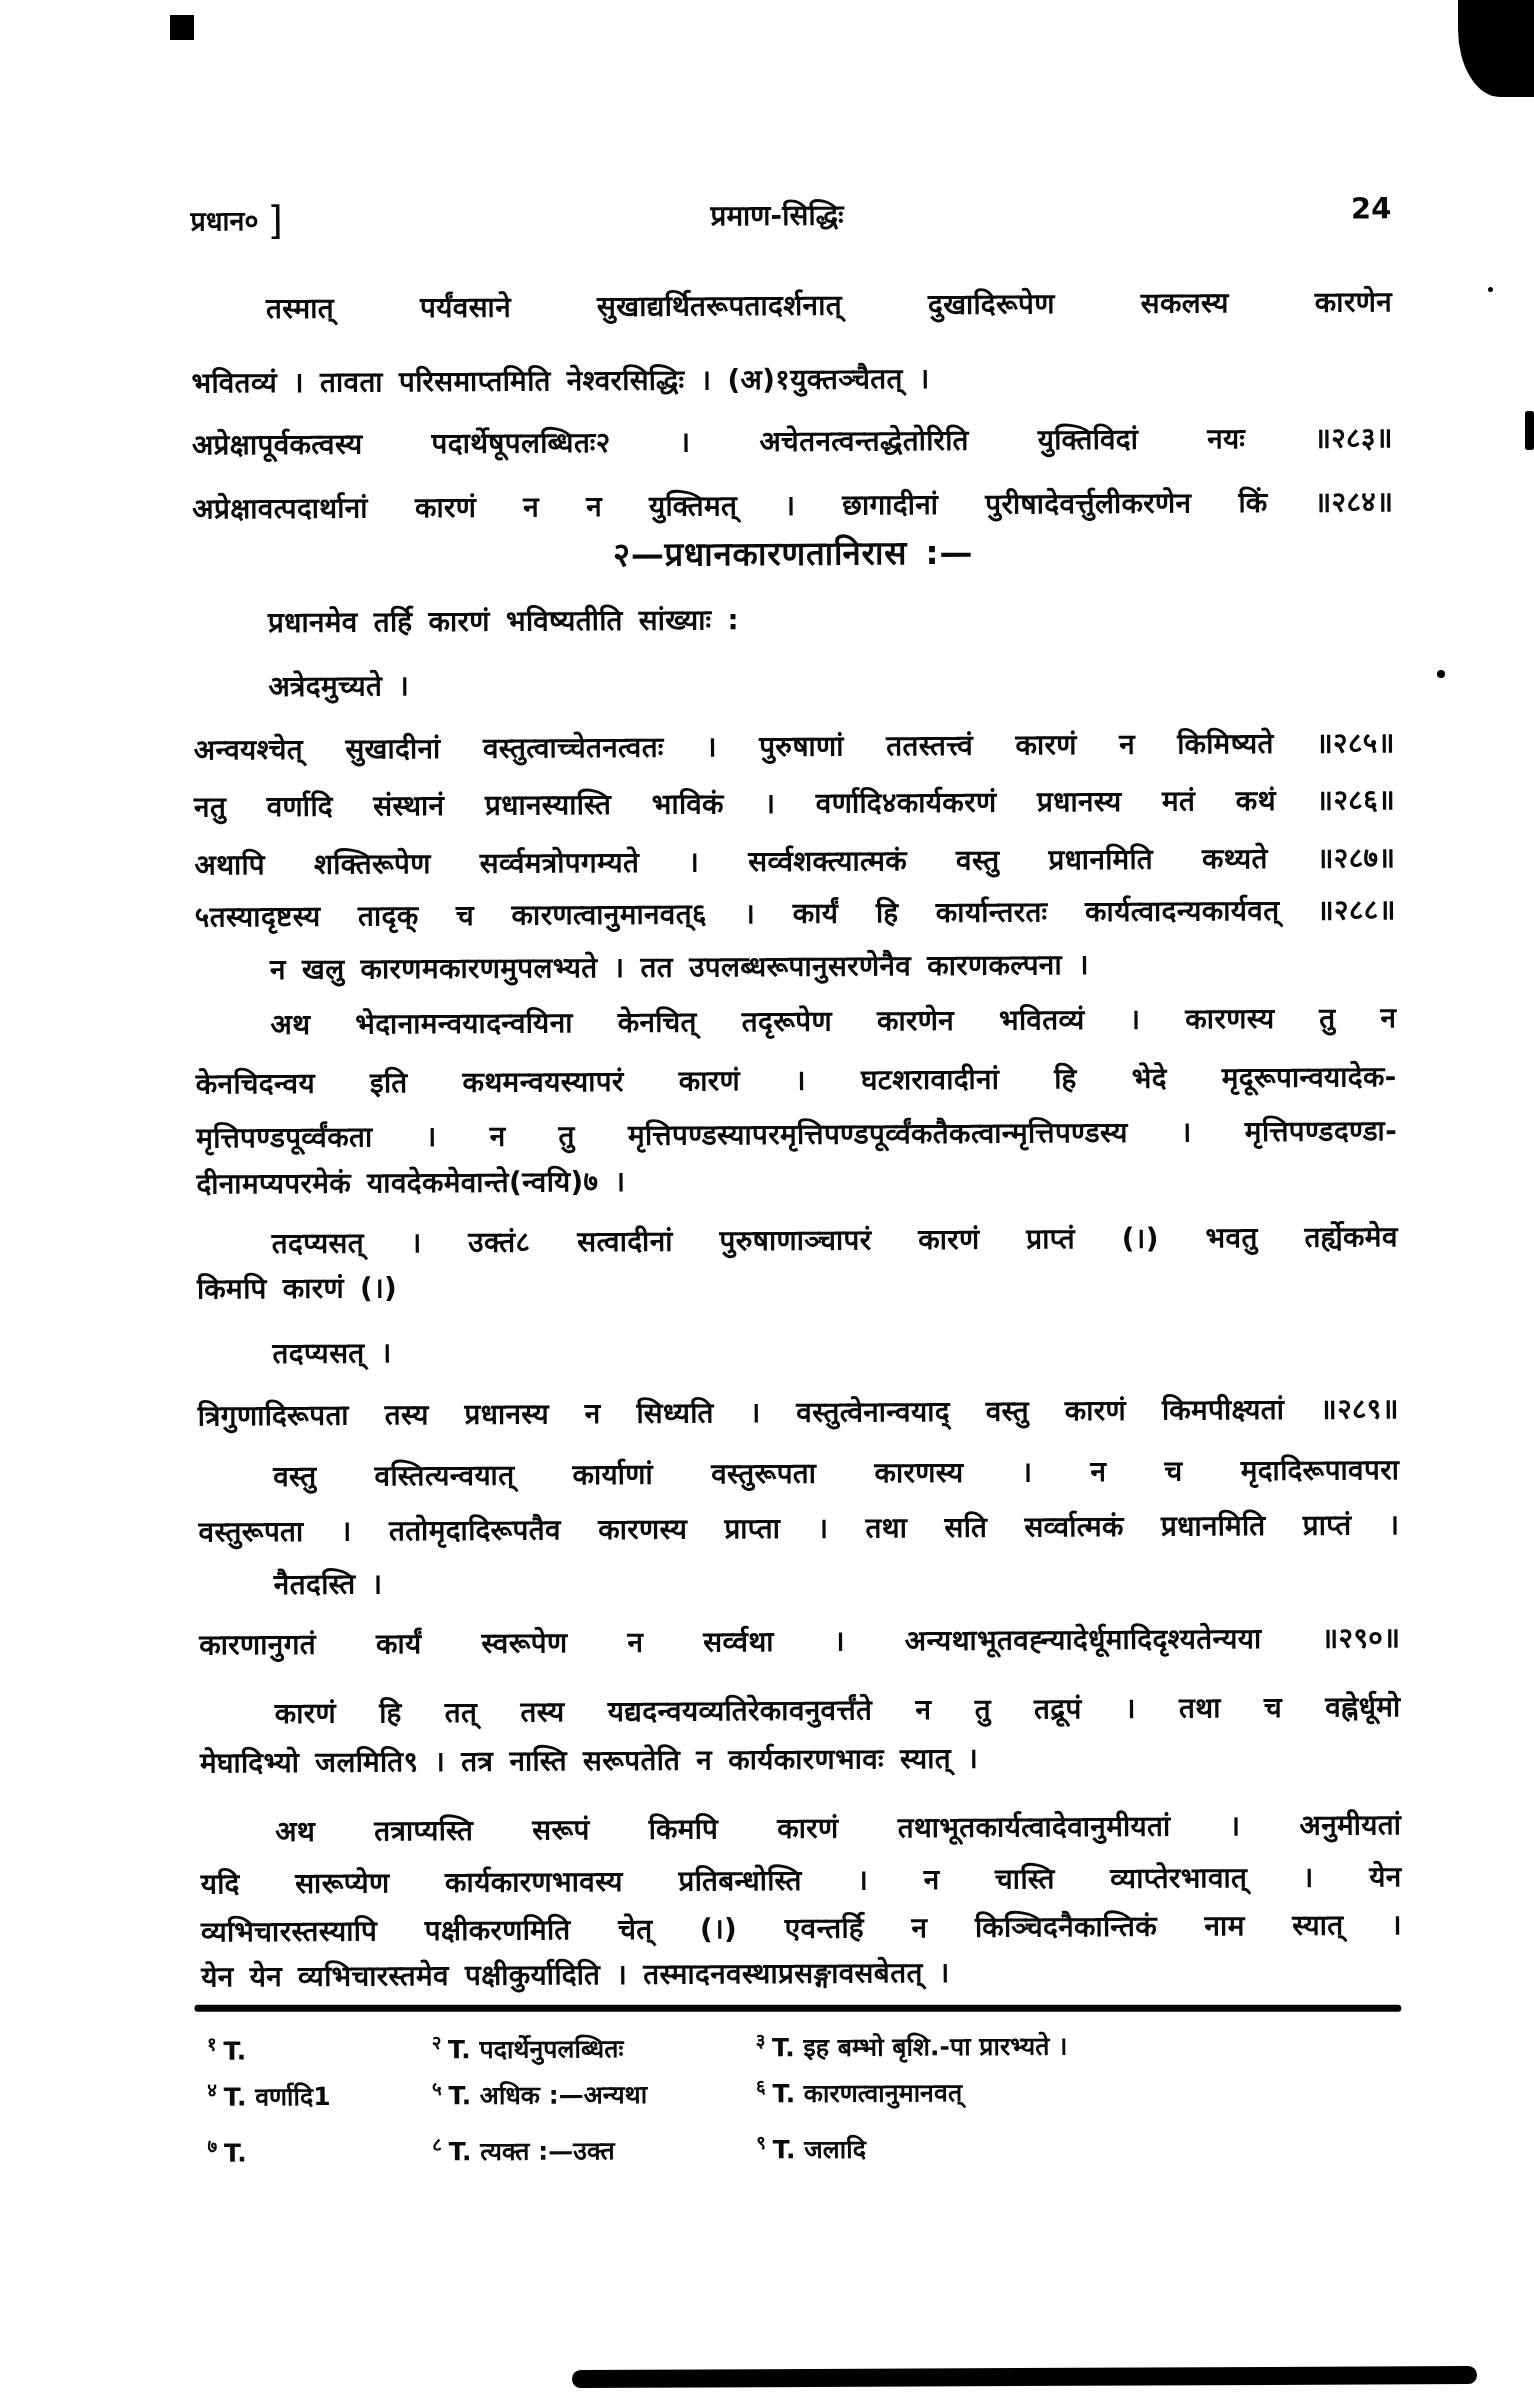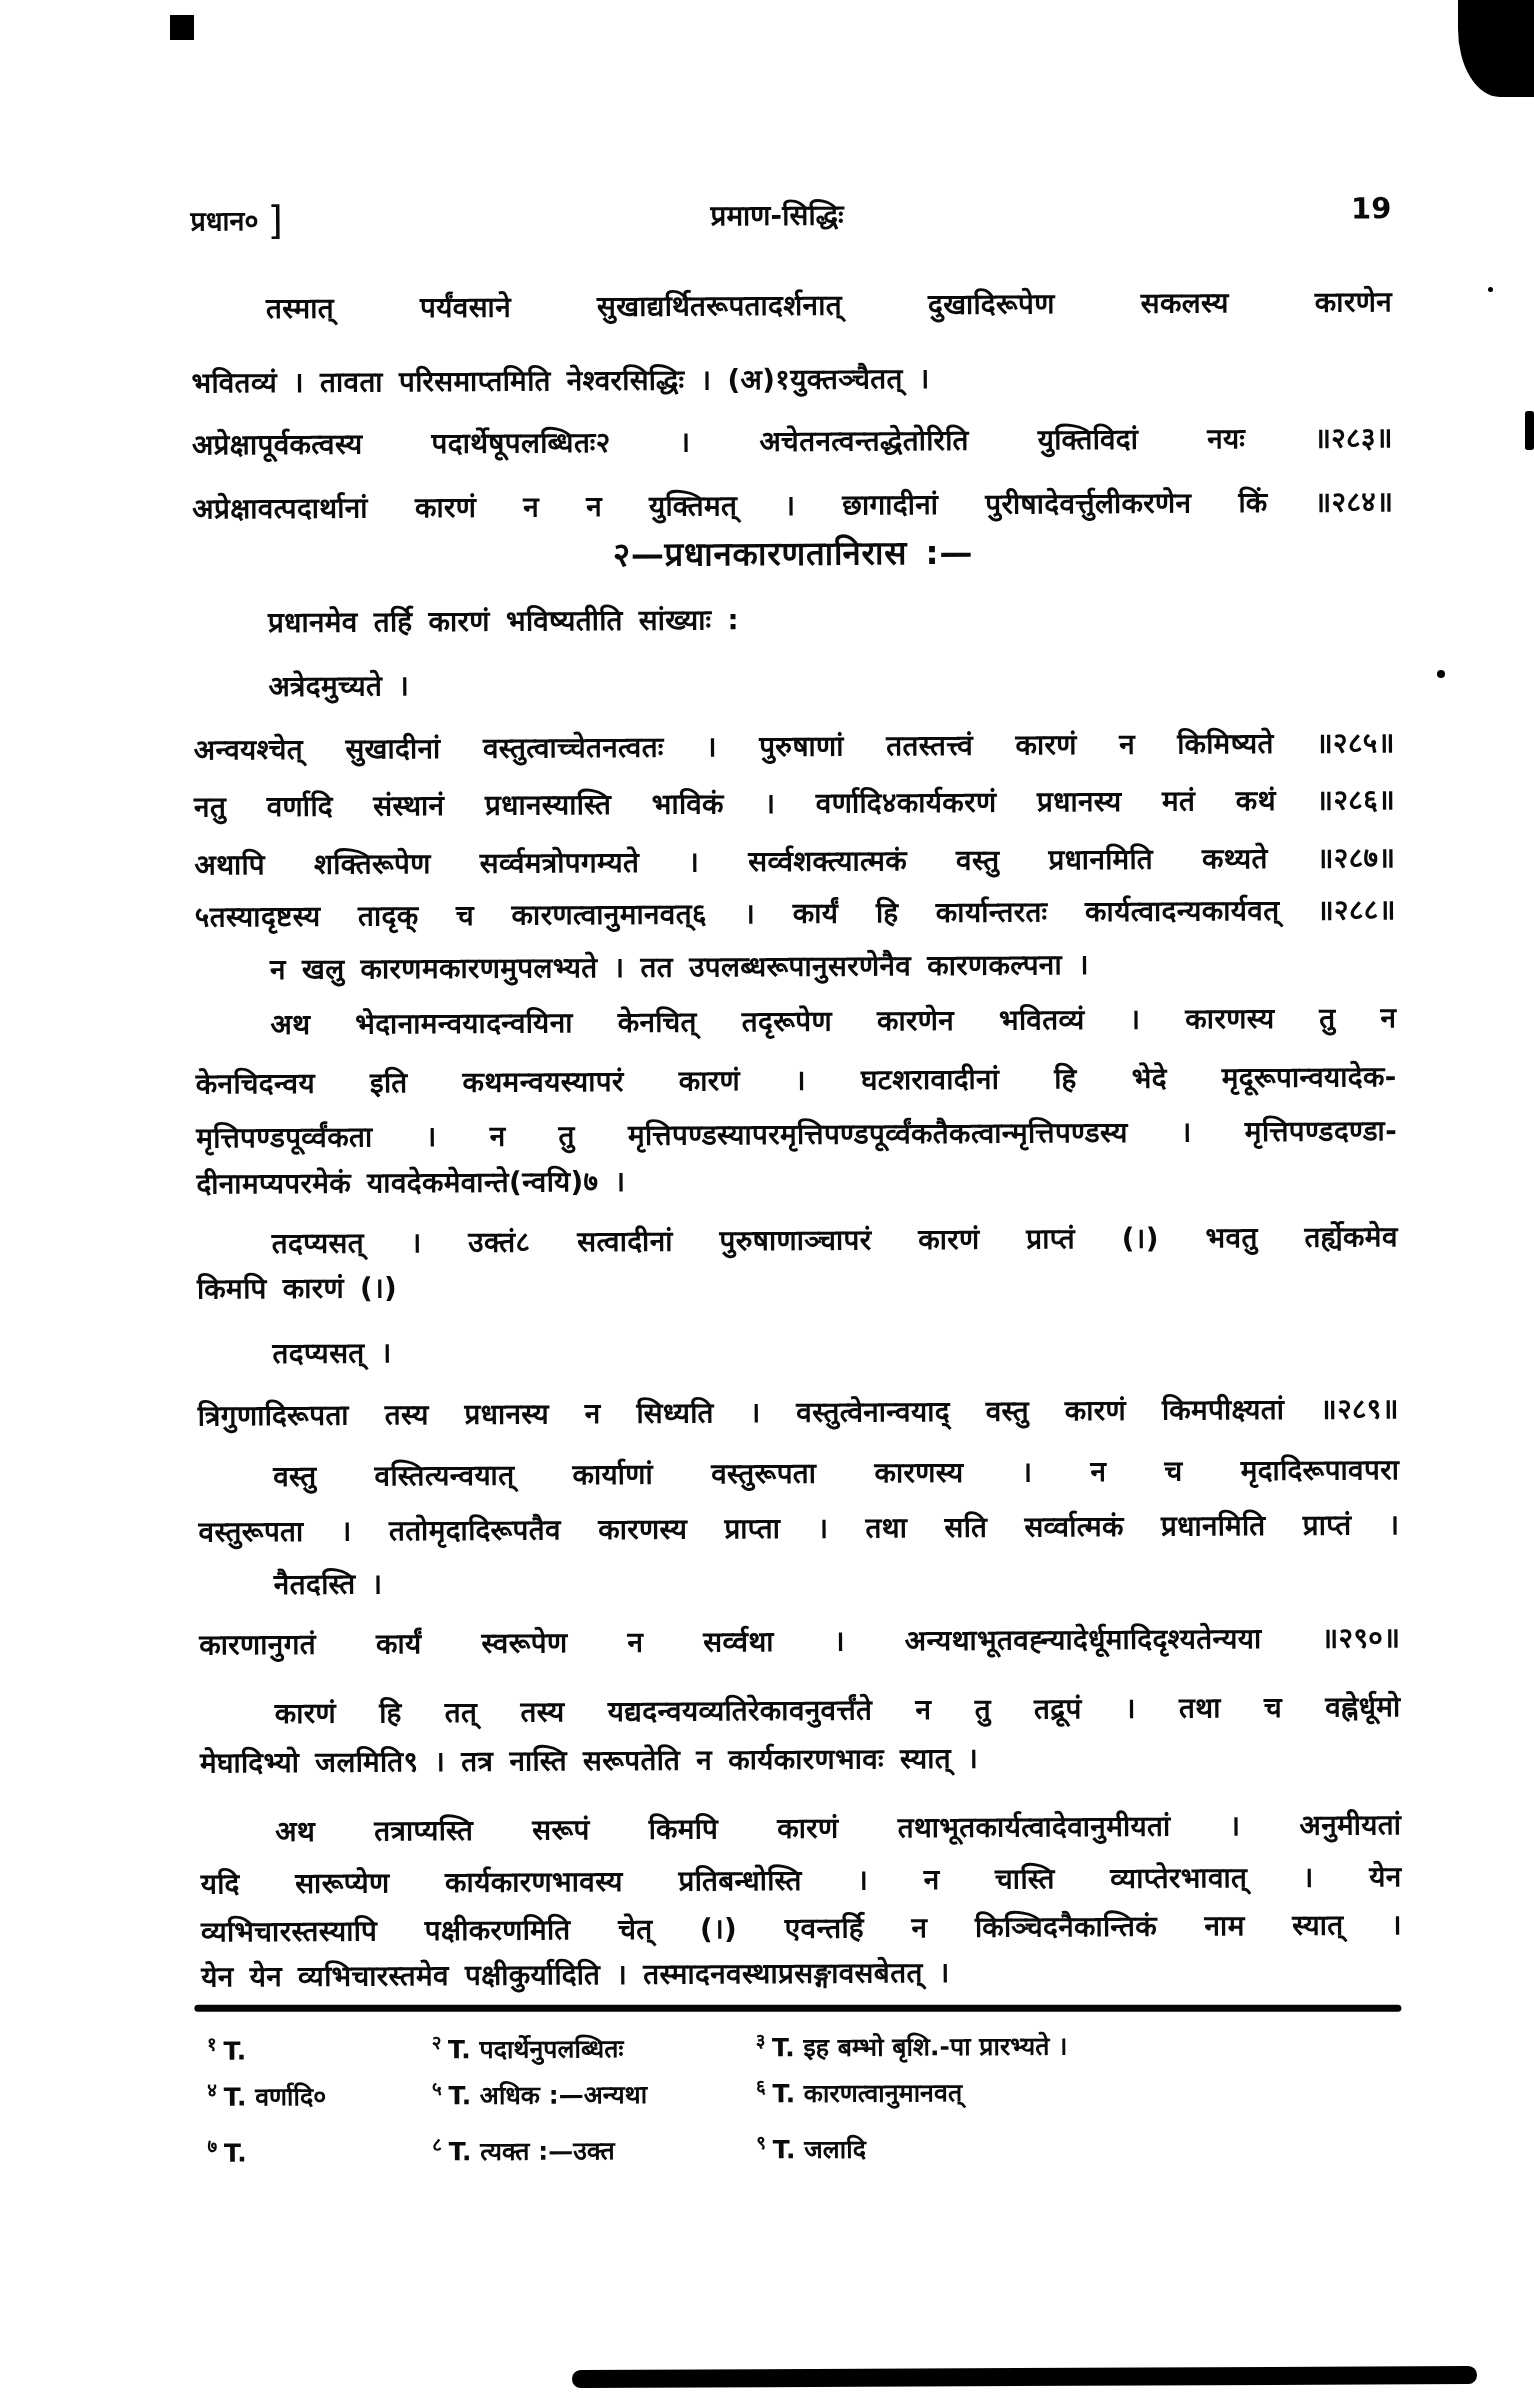--- a/index.html
+++ b/index.html
@@ -38,21 +38,21 @@
   .art-bottom{left:572px;top:2368px;width:905px;height:18px;border-radius:8.7px;transform:rotate(-0.25deg);}
 </style>
 </head>
 <body>
 
 <div class="page">
 
   <div class="hdr">
     <div class="hl"><span>प्रधान०</span><span class="bracket">]</span></div>
     <div class="hc">प्रमाण-सिद्धिः</div>
-    <div class="hr">19</div>
+    <div class="hr">24</div>
   </div>
 
   <div class="line indent j" style="top:286px">तस्मात् पर्यंवसाने सुखाद्यर्थितरूपतादर्शनात् दुखादिरूपेण सकलस्य कारणेन</div>
   <div class="line" style="top:360px">भवितव्यं । तावता परिसमाप्तमिति नेश्वरसिद्धिः । (अ)१युक्तञ्चैतत् ।</div>
   <div class="line j" style="top:422px">अप्रेक्षापूर्वकत्वस्य पदार्थेषूपलब्धितः२ । अचेतनत्वन्तद्धेतोरिति युक्तिविदां नयः ॥२८३॥</div>
   <div class="line j" style="top:486px">अप्रेक्षावत्पदार्थानां कारणं न न युक्तिमत् । छागादीनां पुरीषादेवर्त्तुलीकरणेन किं ॥२८४॥</div>
 
   <div class="line center heading" style="top:534px">२—प्रधानकारणतानिरास :—</div>
 
   <div class="line indent" style="top:600px">प्रधानमेव तर्हि कारणं भविष्यतीति सांख्याः    :</div>
@@ -93,21 +93,21 @@
   <div class="line" style="top:1954px">येन येन व्यभिचारस्तमेव पक्षीकुर्यादिति ।  तस्मादनवस्थाप्रसङ्गावसबेतत् ।</div>
 
   <div class="fn-rule"></div>
 
   <div class="fn-row" style="top:2027px">
     <div class="fn-cell fn-c1"><span class="mark">१</span><span>T.</span></div>
     <div class="fn-cell fn-c2"><span class="mark">२</span><span>T. पदार्थेनुपलब्धितः</span></div>
     <div class="fn-cell fn-c3"><span class="mark">३</span><span>T. इह बम्भो बृशि.-पा प्रारभ्यते ।</span></div>
   </div>
   <div class="fn-row" style="top:2073px">
-    <div class="fn-cell fn-c1"><span class="mark">४</span><span>T. वर्णादि०</span></div>
+    <div class="fn-cell fn-c1"><span class="mark">४</span><span>T. वर्णादि1</span></div>
     <div class="fn-cell fn-c2"><span class="mark">५</span><span>T. अधिक :—अन्यथा</span></div>
     <div class="fn-cell fn-c3"><span class="mark">६</span><span>T. कारणत्वानुमानवत्</span></div>
   </div>
   <div class="fn-row" style="top:2129px">
     <div class="fn-cell fn-c1"><span class="mark">७</span><span>T.</span></div>
     <div class="fn-cell fn-c2"><span class="mark">८</span><span>T. त्यक्त :—उक्त</span></div>
     <div class="fn-cell fn-c3"><span class="mark">९</span><span>T. जलादि</span></div>
   </div>
 
 </div>

